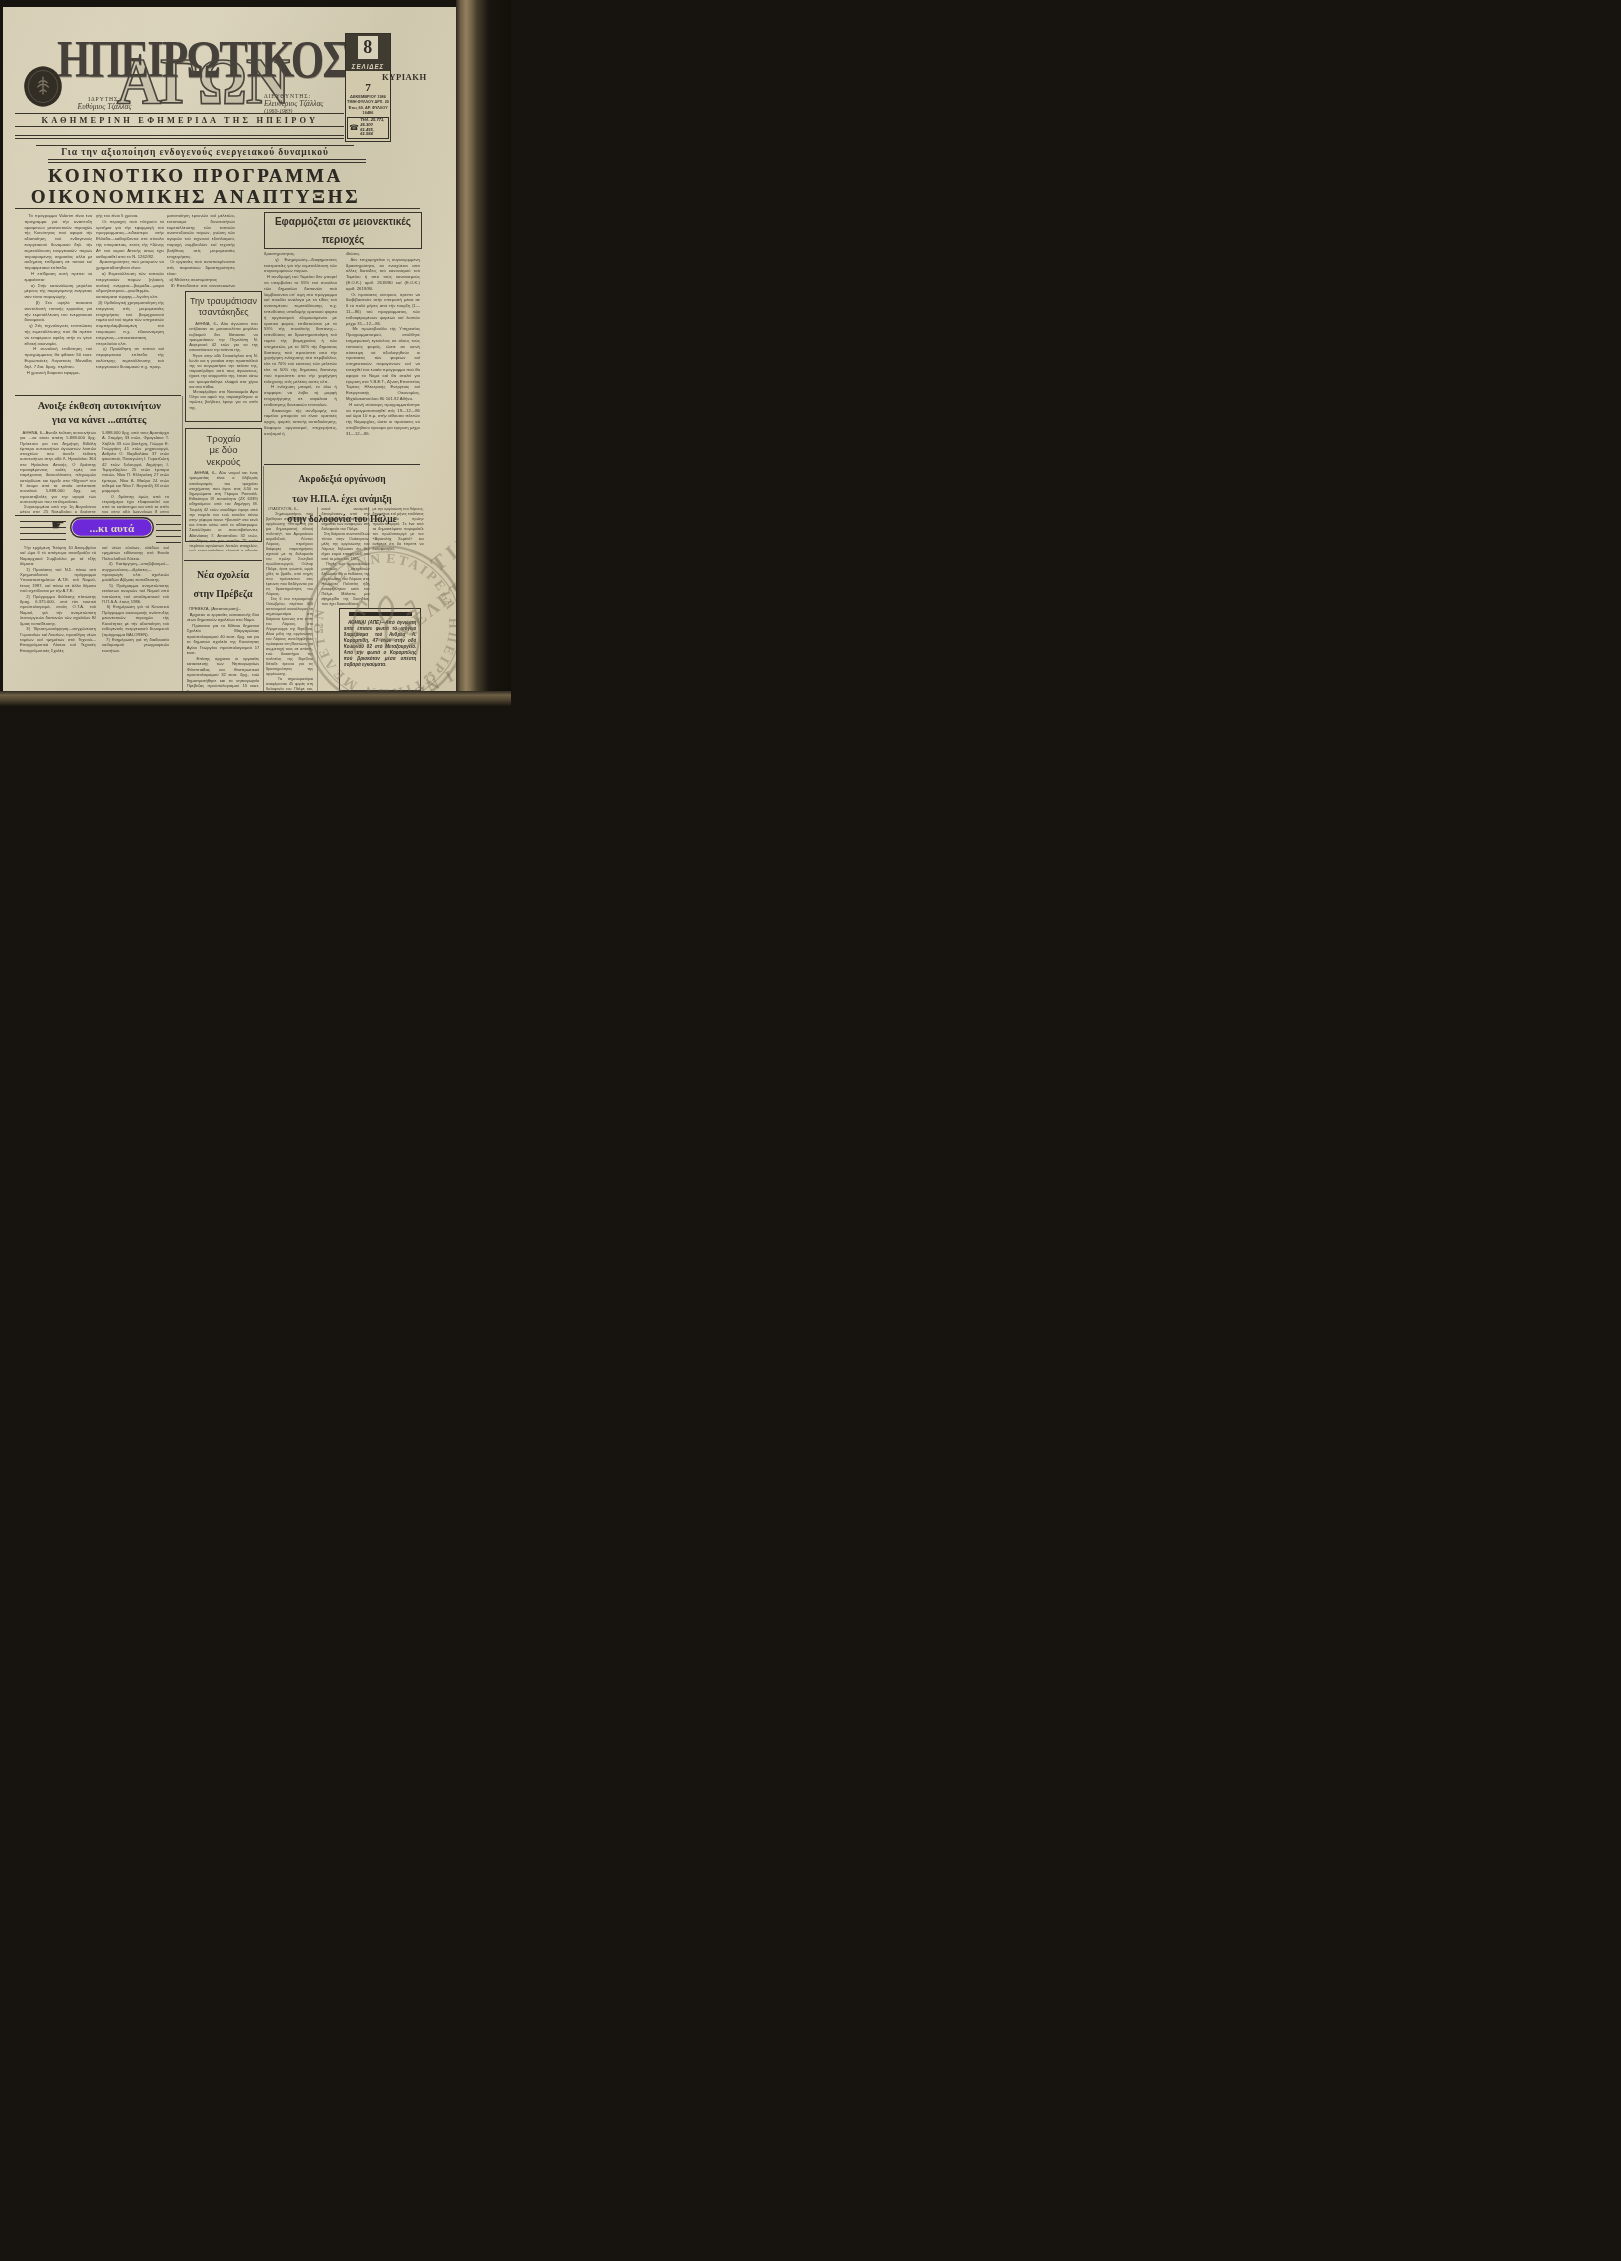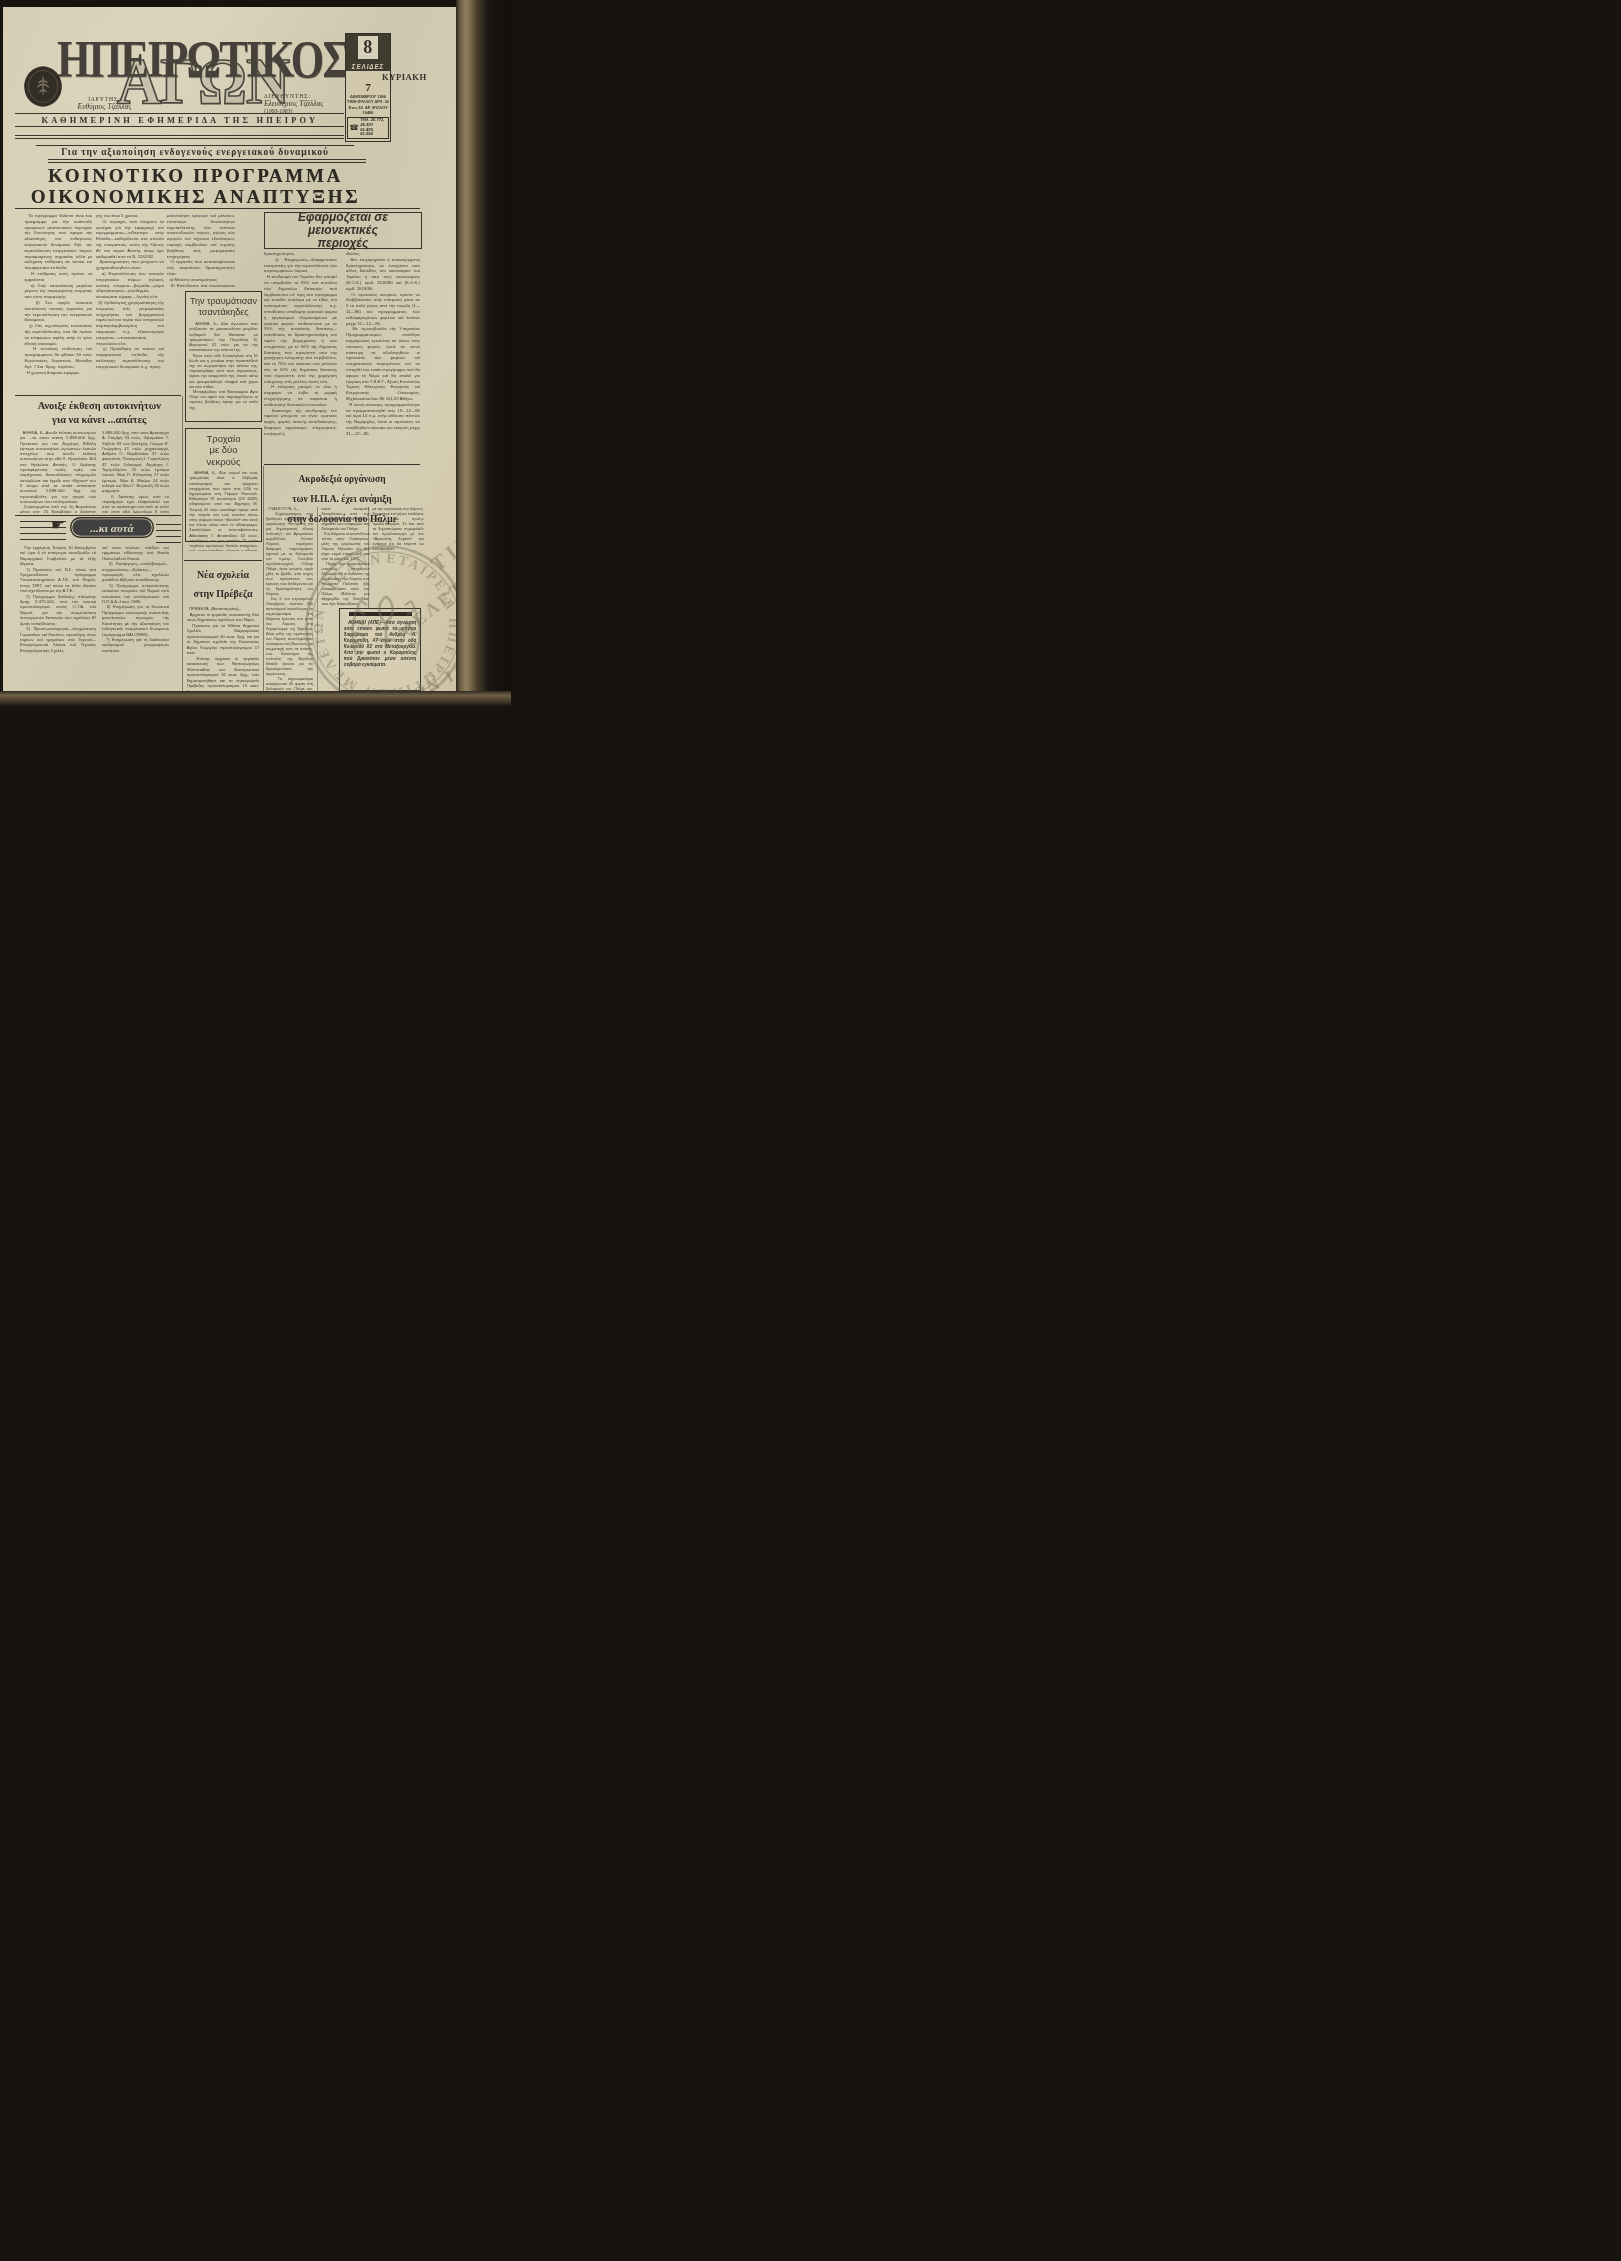--- a/index.html
+++ b/index.html
@@ -46,31 +46,31 @@
   .phoneglyph{font-size:7.7px;color:#2f2b24;}
   .phonenums{font-size:4.1px;font-weight:bold;font-style:italic;line-height:4.7px;color:#2f2b24;white-space:pre-line;text-align:left;}
 
   .kicker{position:absolute;left:36px;top:145px;width:318px;text-align:center;font-family:"Liberation Serif",serif;
     font-weight:bold;font-size:9.5px;letter-spacing:0.9px;color:#33302a;border-top:0.9px solid #3a352c;padding-top:1.4px;z-index:2;}
   .mainhead{position:absolute;left:23.5px;top:164px;width:344px;text-align:center;font-family:"Liberation Serif",serif;
     font-weight:bold;font-size:19px;line-height:21px;letter-spacing:2.7px;color:#2d2a24;white-space:pre-line;
     transform:scaleY(1.03);transform-origin:top left;z-index:2;text-shadow:0.2px 0.2px 0 rgba(45,42,36,.5);}
 
   .subheadbox{position:absolute;left:264px;top:212px;width:156px;height:35px;border:1.1px solid #3a352c;z-index:2;
-    display:flex;align-items:center;justify-content:center;text-align:center;font-weight:bold;font-size:12px;
-    line-height:13px;color:#353027;white-space:pre-line;font-style:italic;}
+    display:flex;align-items:center;justify-content:center;text-align:center;font-weight:bold;font-size:10px;
+    line-height:18px;color:#353027;white-space:pre-line;}
 
   .boxtitle{font-size:9px;line-height:11px;text-align:center;color:#3a352c;white-space:pre-line;margin:1.8px 0 3.2px;}
   .boxbody{font-size:4px;line-height:5.2px;text-align:justify;white-space:pre-line;overflow:hidden;}
   .secthead{position:absolute;text-align:center;font-family:"Liberation Serif",serif;font-weight:bold;color:#2d2a24;
     white-space:pre-line;z-index:2;}
 
-  .badge{position:absolute;left:70px;top:517px;width:84px;height:21px;background:#404040;border-radius:10.4px;
+  .badge{position:absolute;left:70px;top:517px;width:84px;height:21px;background:#6d28d9;border-radius:10.4px;
     box-shadow:inset 0 0 0 1.4px #332f27, inset 0 0 0 2.3px #d8cfb6;display:flex;align-items:center;justify-content:center;
-    color:#ded6bd;font-family:"Liberation Serif",serif;font-weight:bold;font-style:italic;font-size:11.3px;z-index:3;}
+    color:#ded6bd;font-family:"Liberation Serif",serif;font-weight:bold;font-size:11.3px;z-index:3;}
   .hand{position:absolute;left:51px;top:516px;font-size:15.4px;color:#332e26;z-index:3;}
   .speed{position:absolute;height:19px;z-index:2;
     background:repeating-linear-gradient(180deg,#3a352c 0 0.9px,transparent 0.9px 5.9px);}
 
   .darkbar{width:63px;height:4.1px;background:#2e2a23;margin:0.9px auto 3.6px;}
   .brief{position:absolute;left:339px;top:608px;width:82px;height:83px;border:0.9px solid #3a352c;background:#d6cdb2;
     padding:2.3px 3.6px;box-sizing:border-box;z-index:4;}
   .brief .btxt{font-size:4.6px;line-height:6px;font-weight:bold;font-style:italic;text-align:justify;
     white-space:pre-line;color:#39342b;overflow:hidden;height:63px;}
 

